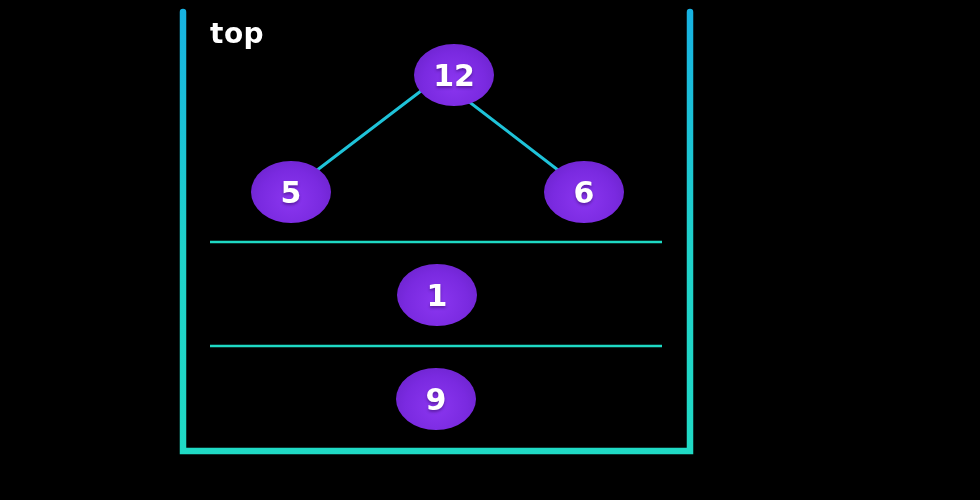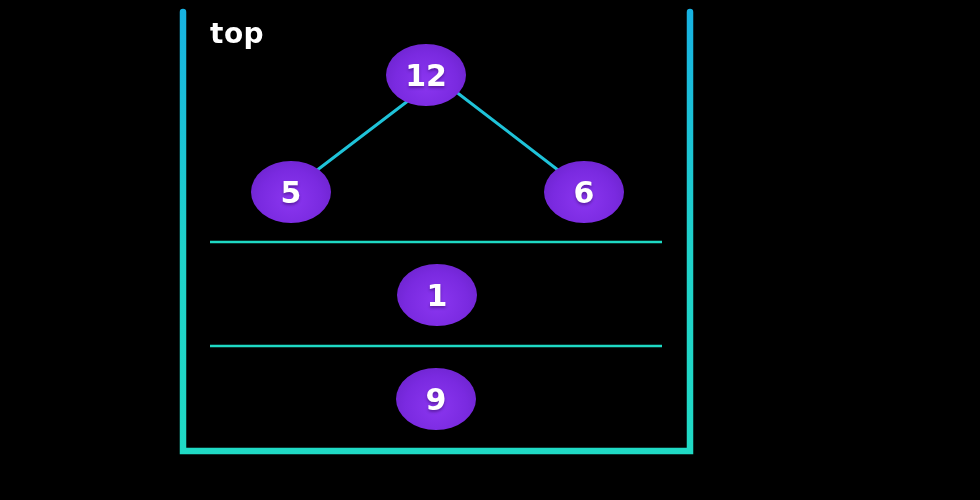--- a/index.html
+++ b/index.html
@@ -63,21 +63,21 @@
     color: var(--node-text, #ffffff);
     font-size: 30px;
     font-weight: bold;
     background: radial-gradient(ellipse at 50% 62%,
       var(--node-fill-light, #8b36f0) 0%,
       var(--node-fill-mid, #7a2ae0) 55%,
       var(--node-fill-dark, #6520c2) 100%);
     text-shadow: 0 2px 3px rgba(40, 0, 80, 0.45);
     user-select: none;
   }
-  .node-12 { left: 386px; top: 44px;  }
+  .node-12 { left: 414px; top: 44px;  }
   .node-5  { left: 251px; top: 161px; }
   .node-6  { left: 544px; top: 161px; }
   .node-1  { left: 397px; top: 264px; }
   .node-9  { left: 396px; top: 368px; }
 </style>
 </head>
 <body>
 
 <div class="canvas">
 

